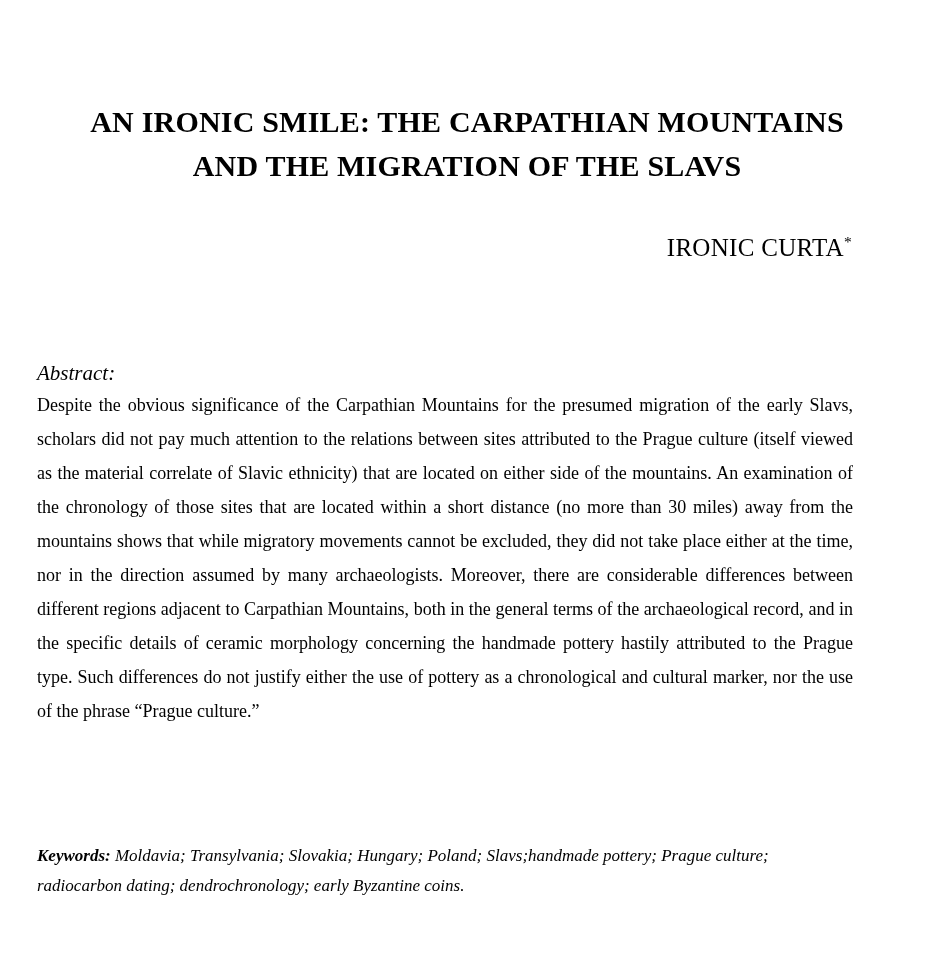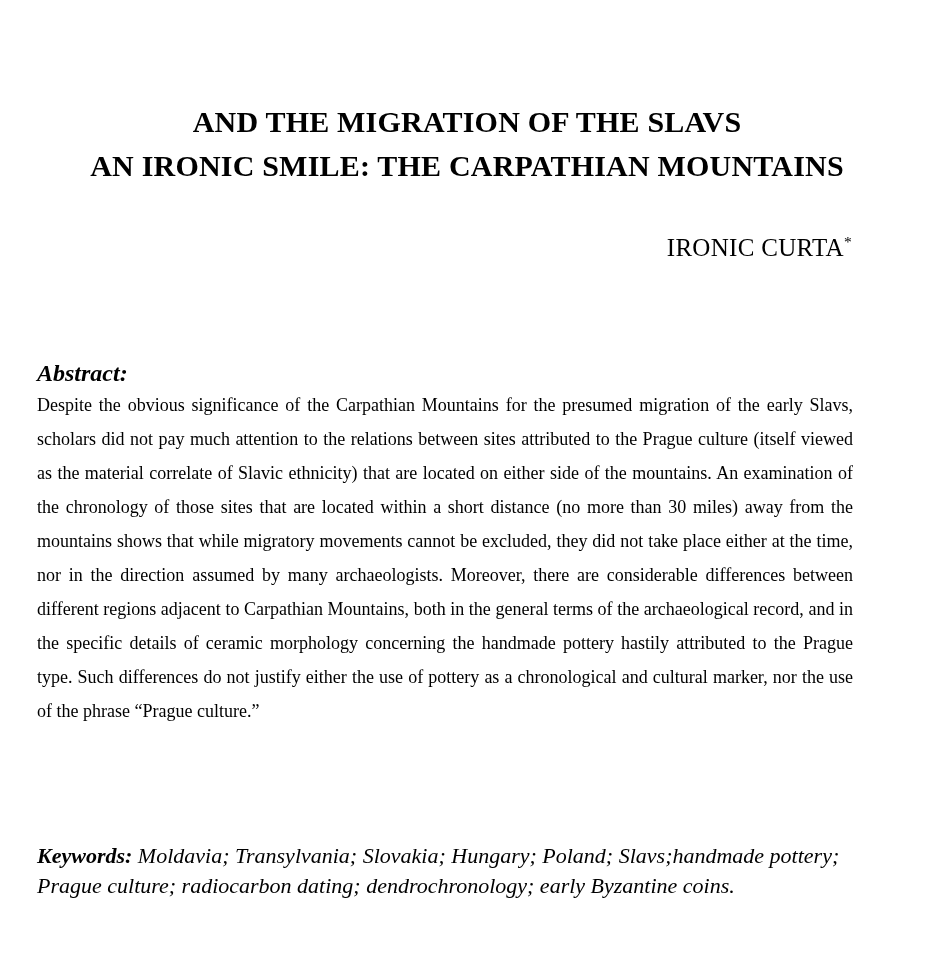--- a/index.html
+++ b/index.html
@@ -60,61 +60,61 @@
   }
 
   
   .abstract-block {
     position: absolute;
     left: 37px;
     top: 358px;
     width: 816px;
   }
   .abstract-label {
-    font-size: 24px;
-    font-weight: bold;
+    font-size: 21px;
+    font-weight: normal;
     font-style: italic;
     line-height: 30px;
   }
   .abstract-body {
     font-size: 18px;
     line-height: 34px;
     text-align: justify;
     text-justify: inter-word;
     hyphens: none;
   }
 
   
   .keywords-block {
     position: absolute;
     left: 37px;
     top: 841px;
     width: 816px;
-    font-size: 22px;
+    font-size: 17px;
     font-style: italic;
     line-height: 30px;
     text-align: left;
   }
   .keywords-label {
     font-weight: bold;
     font-style: italic;
   }
   .keywords-text {
     font-weight: normal;
     font-style: italic;
   }
 </style>
 </head>
 <body>
 
 <div class="page">
 
   <div class="title-block">
+    <div class="title-line">AN IRONIC SMILE: THE CARPATHIAN MOUNTAINS</div>
     <div class="title-line">AND THE MIGRATION OF THE SLAVS</div>
-    <div class="title-line">AN IRONIC SMILE: THE CARPATHIAN MOUNTAINS</div>
   </div>
 
   <div class="author-block">
     <span class="author-name"><span>IRONIC CURTA</span><sup>*</sup></span>
   </div>
 
   <div class="abstract-block">
     <div class="abstract-label">Abstract:</div>
     <div class="abstract-body">Despite the obvious significance of the Carpathian Mountains for the presumed migration of the early Slavs, scholars did not pay much attention to the relations between sites attributed to the Prague culture (itself viewed as the material correlate of Slavic ethnicity) that are located on either side of the mountains. An examination of the chronology of those sites that are located within a short distance (no more than 30 miles) away from the mountains shows that while migratory movements cannot be excluded, they did not take place either at the time, nor in the direction assumed by many archaeologists. Moreover, there are considerable differences between different regions adjacent to Carpathian Mountains, both in the general terms of the archaeological record, and in the specific details of ceramic morphology concerning the handmade pottery hastily attributed to the Prague type. Such differences do not justify either the use of pottery as a chronological and cultural marker, nor the use of the phrase “Prague culture.”</div>
   </div>

